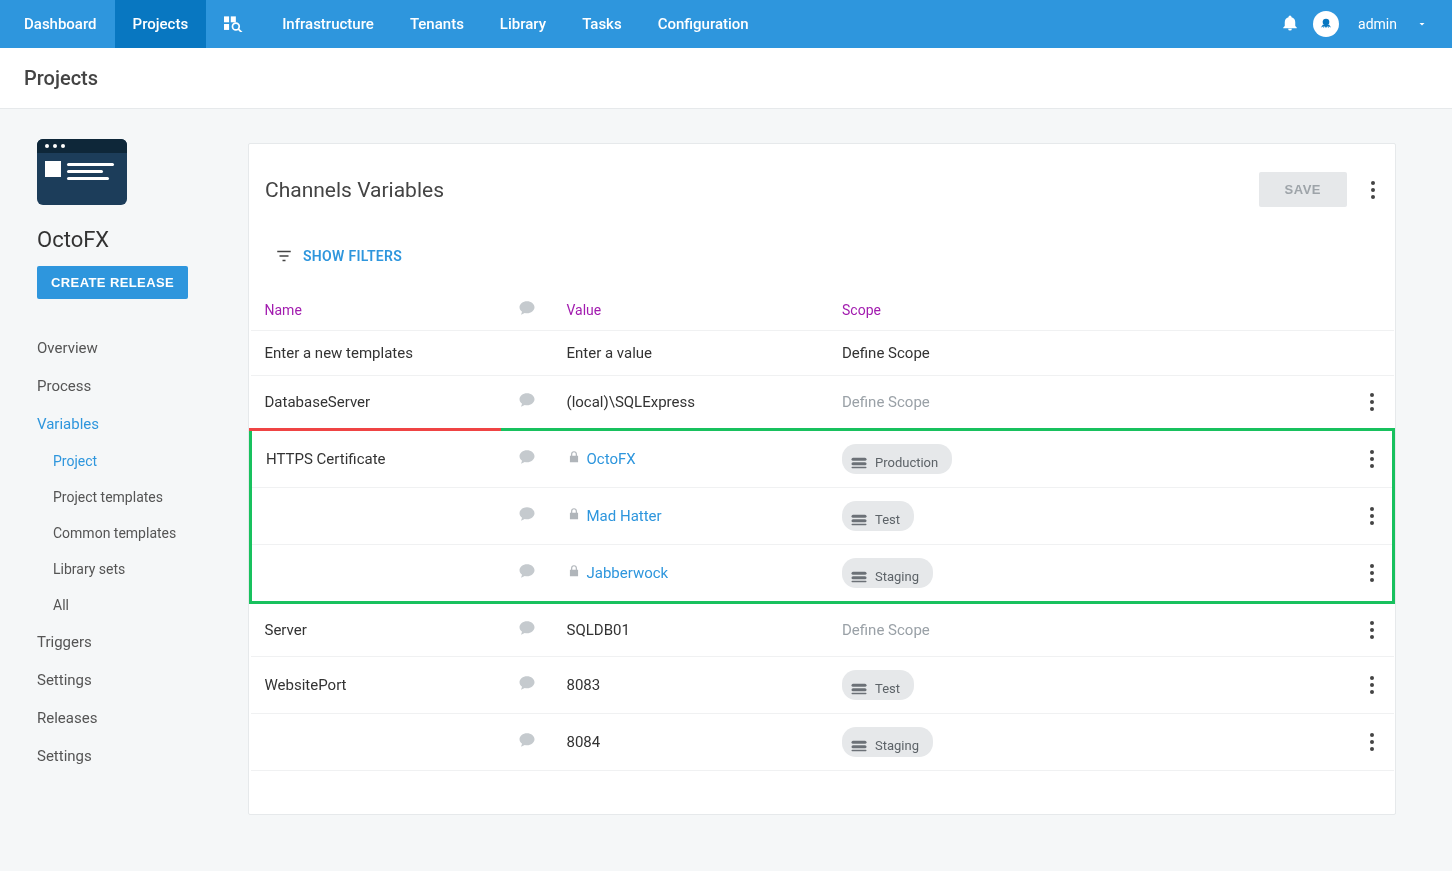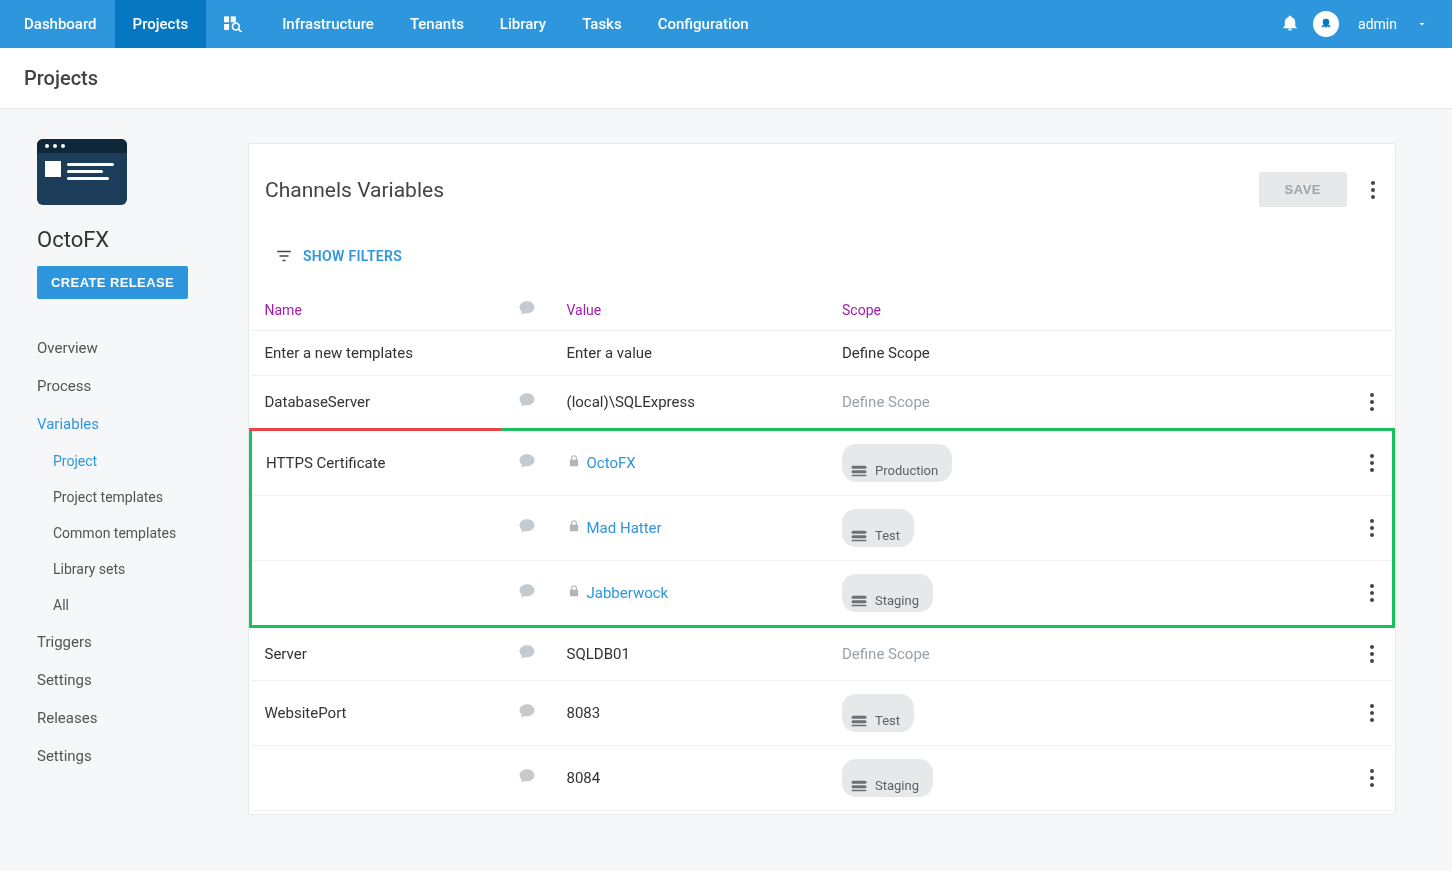--- a/index.html
+++ b/index.html
@@ -140,21 +140,21 @@
   .placeholder { color:#9aa1a7; }
   .muted { color:#9aa1a7; }
   .desc-icon svg{ width:18px;height:18px; fill:#c5cace;}
 
   .value-link { color:#2e96dd; cursor:pointer; }
   .lockwrap { display:flex; align-items:center; gap:6px;}
   .lock-icon svg{ width:14px;height:14px; fill:#b0b5ba;}
 
   .chip {
     display:inline-flex; align-items:center; gap:7px;
-    background:#e6e8ea; border-radius:14px; padding:19px 14px 4px 8px;
+    background:#e6e8ea; border-radius:14px; padding:11px 14px 4px 8px;
     font-size:13px; color:#5d6368;
   }
   .chip .envicon { width:18px;height:14px; }
   .chip .envicon svg{ width:18px;height:14px;}
 </style>
 </head>
 <body>
 
 <div class="navbar">
   <div class="nav-left">

